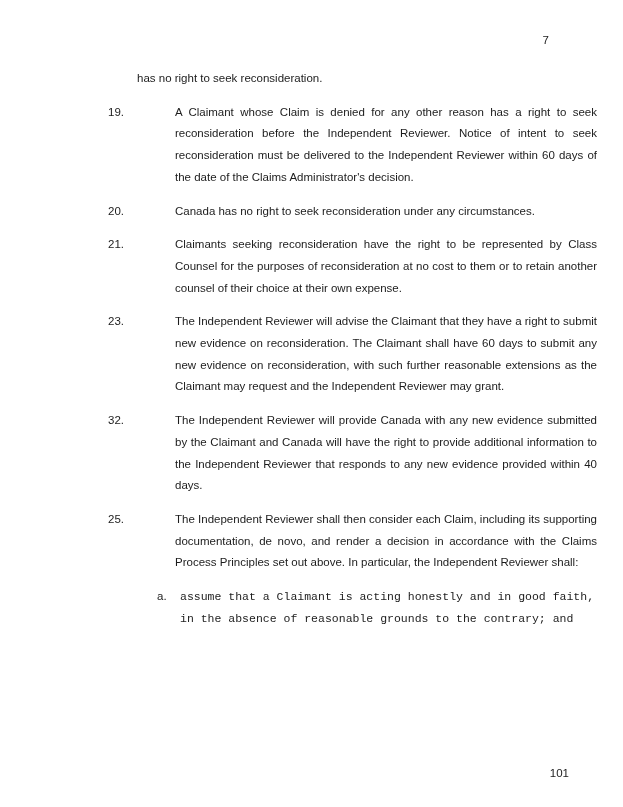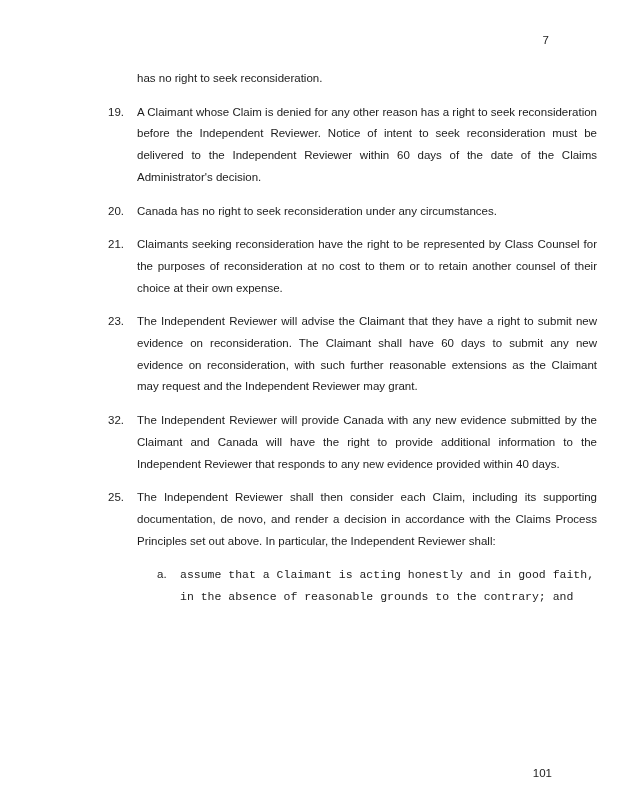--- a/index.html
+++ b/index.html
@@ -19,38 +19,39 @@
   }
   .pagenum-header {
     position: absolute;
     top: 33px;
     right: 74px;
     line-height: 14px;
   }
   .pagenum-footer {
     position: absolute;
     top: 766px;
-    right: 71px;
+    right: 54px;
     line-height: 14px;
   }
   .content {
     position: absolute;
     top: 68px;
     left: 68px;
     width: 489px;
     line-height: 21.7px;
     margin-left: 40px;
   }
   .continuation {
     margin: 0 0 12px 29px;
     text-align: left;
   }
   .para {
     display: flex;
     margin: 0 0 12px 0;
+    gap: 38px;
   }
   .para-num {
     flex: none;
     width: 29px;
     text-align: left;
   }
   .para-text {
     flex: 1;
     text-align: justify;
   }

